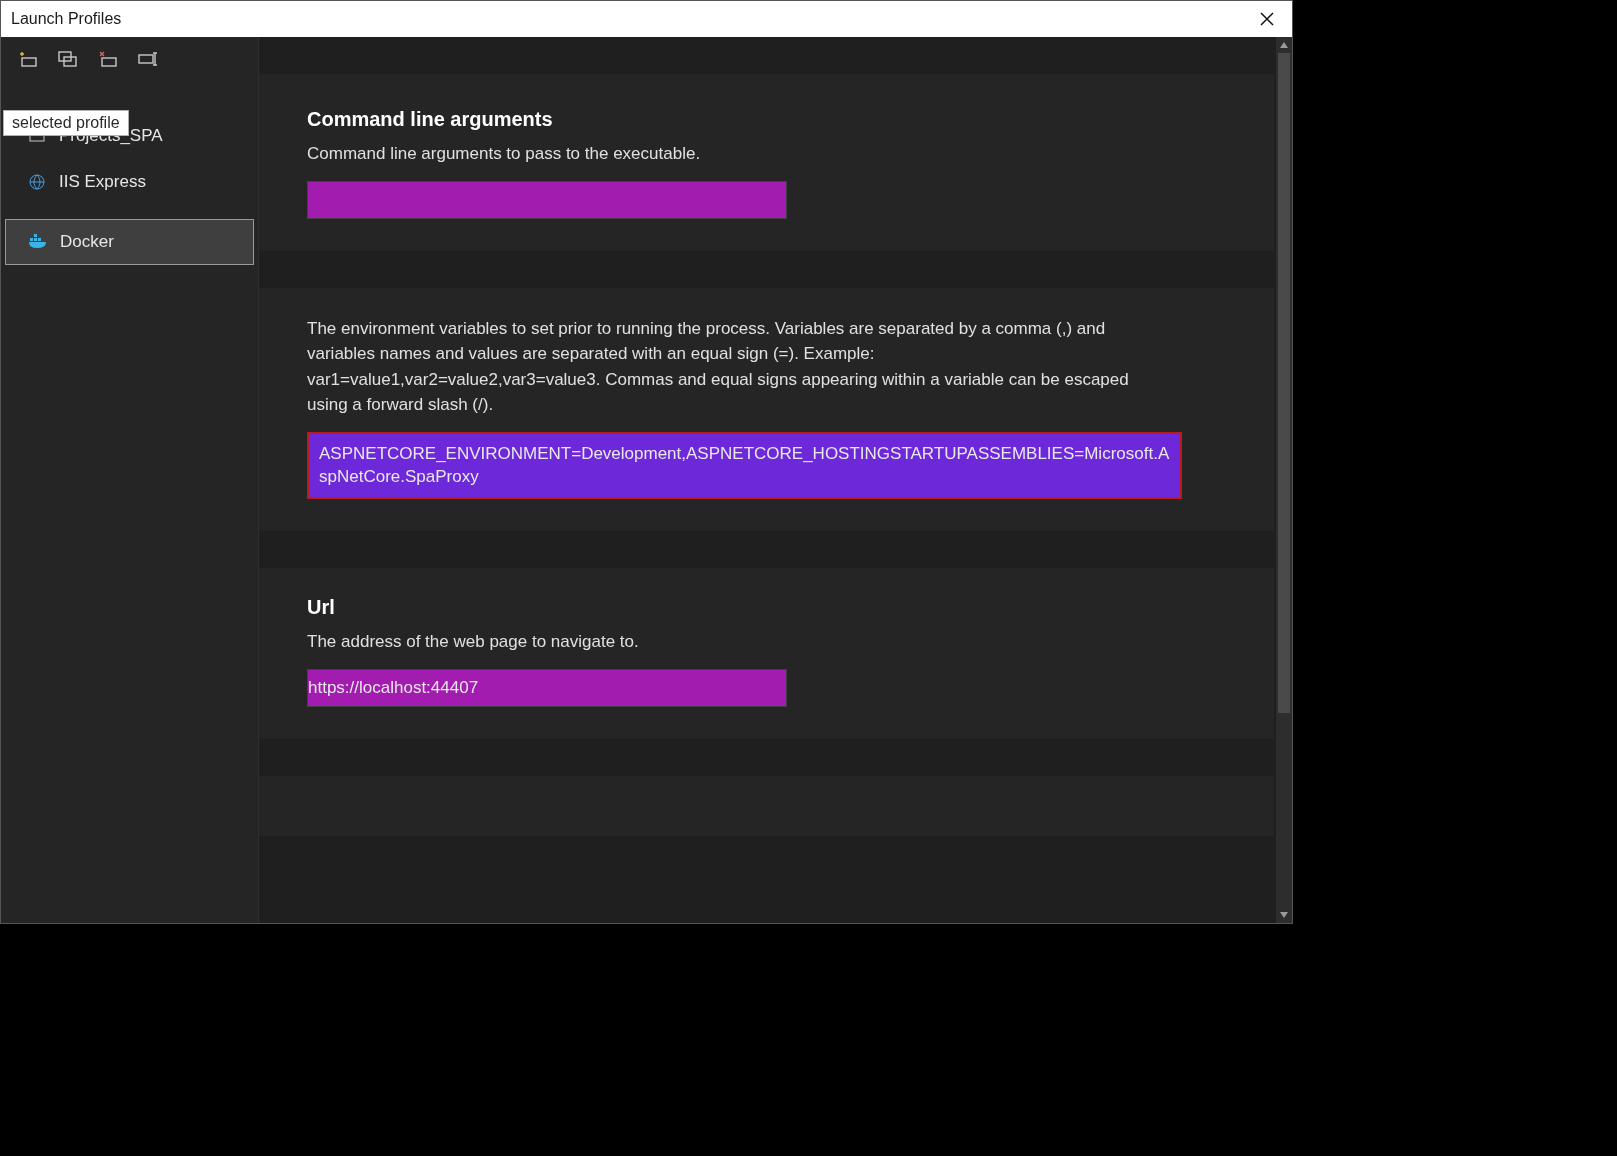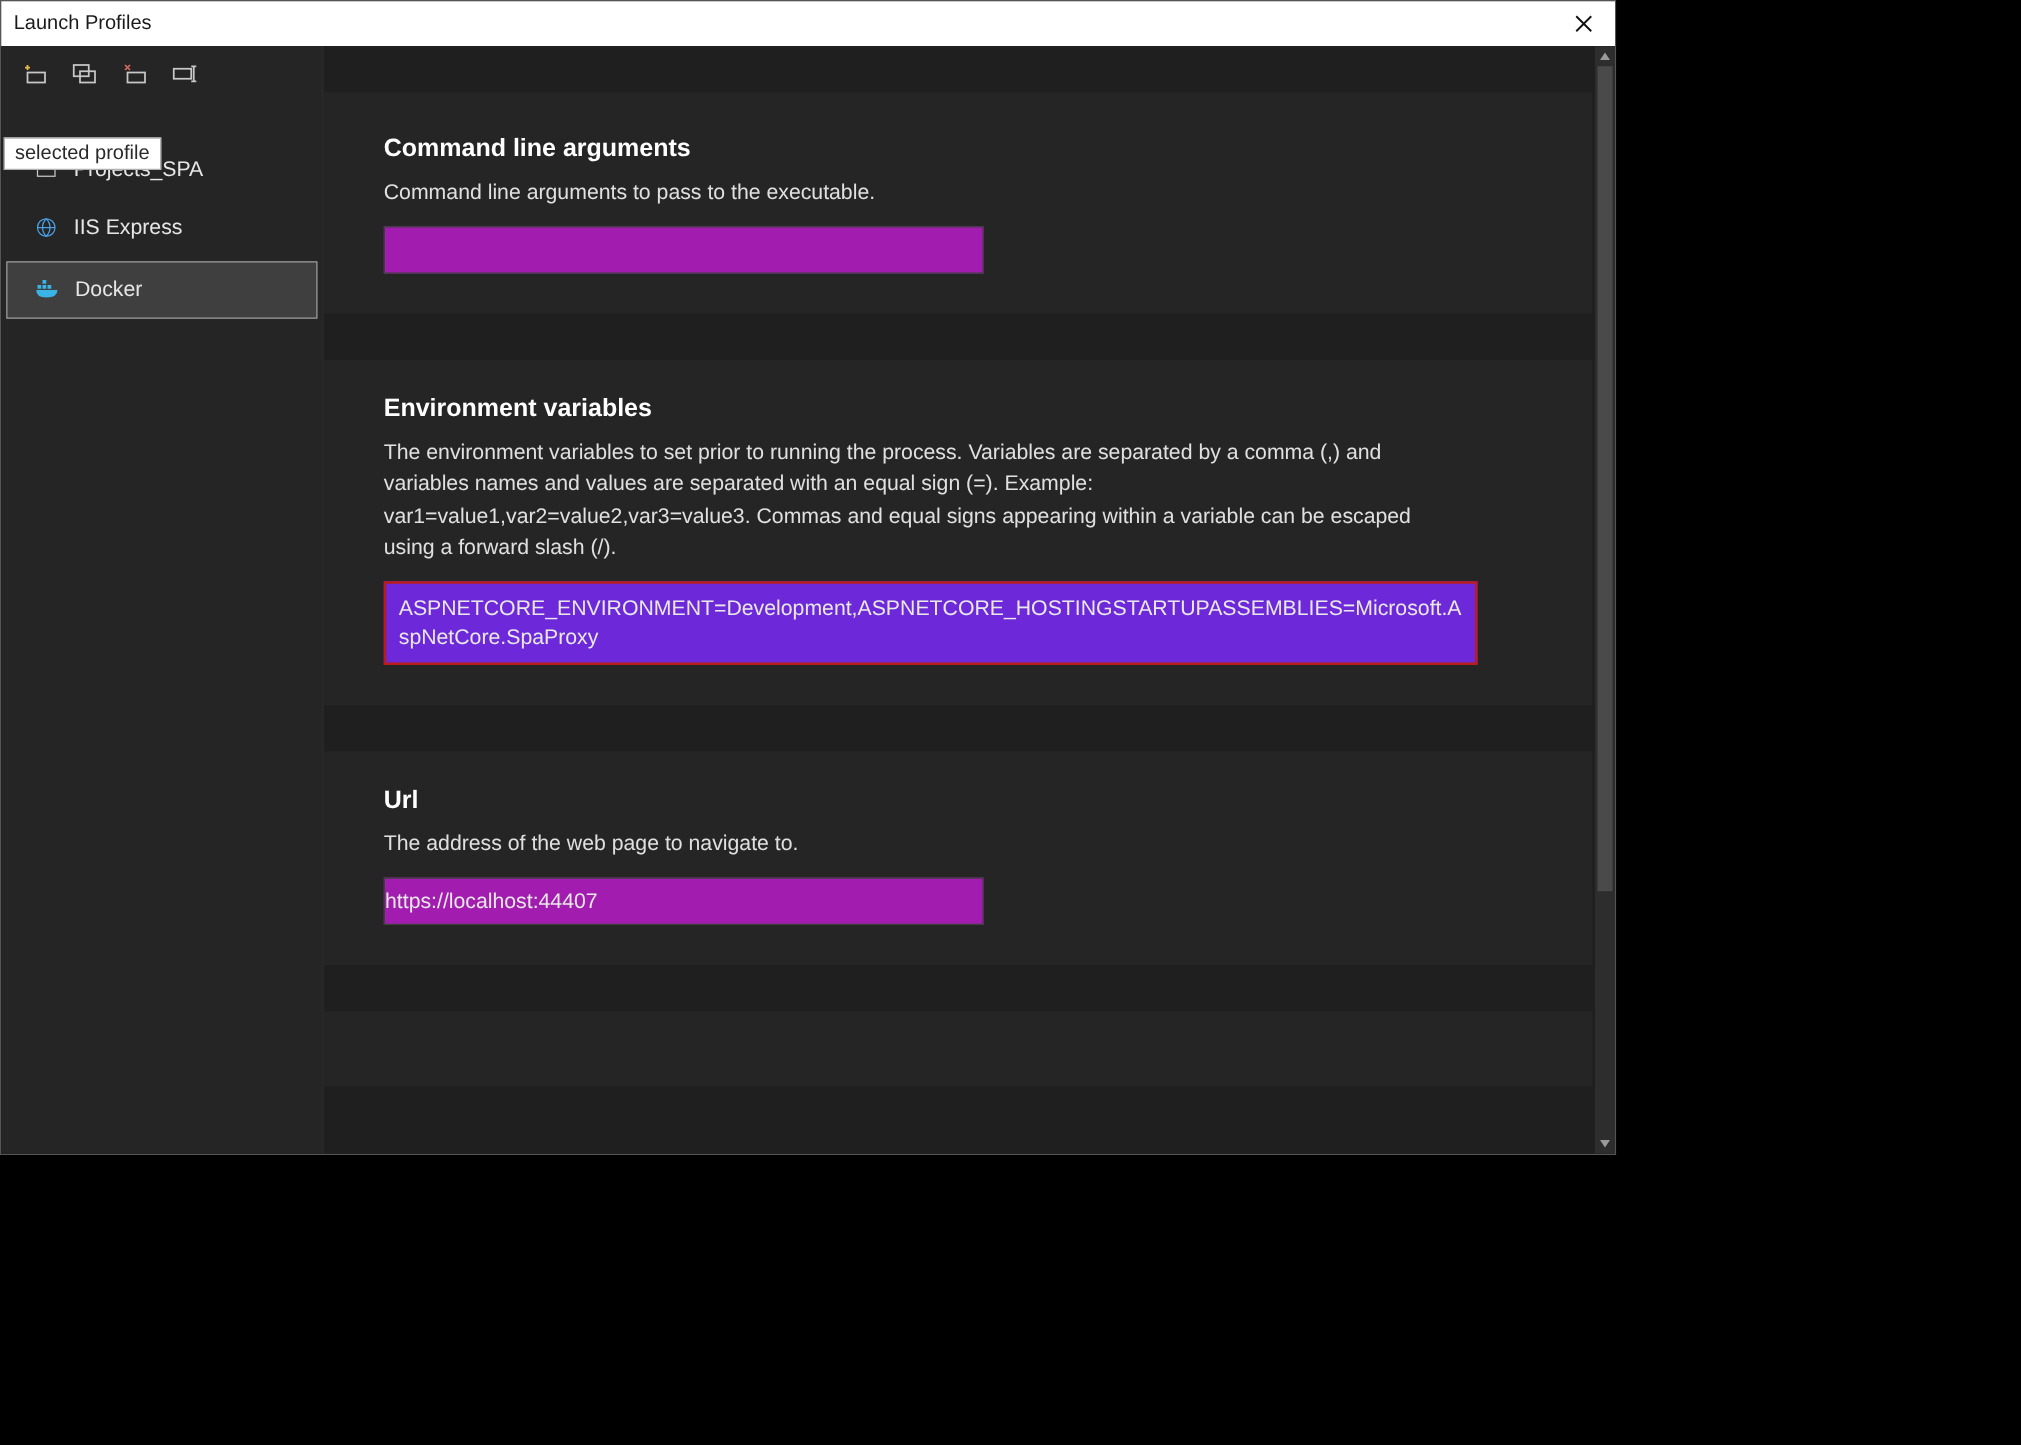--- a/index.html
+++ b/index.html
@@ -71,21 +71,21 @@
     display: flex; align-items: center;
     gap: 12px;
     padding: 0 10px 0 26px;
     color: #e6e6e6;
     font-size: 17px;
     cursor: pointer;
   }
   .profile-item.selected {
     background: #3f3f3f;
     border: 1px solid #9a9a9a;
-    margin: 4px 4px;
+    margin: 14px 4px;
     padding-left: 22px;
   }
   .profile-item .picon {
     width: 20px; height: 20px;
     display: flex; align-items: center; justify-content: center;
   }
   .profile-item .picon.project svg { stroke:#c8c8c8; fill:none; }
   .profile-item .picon.iis svg { stroke:#4aa0e6; fill:none; }
   .profile-item .picon.docker svg { fill:#39b4e6; }
   .content {
@@ -266,21 +266,20 @@
     <div class="content">
       <div class="scroll">
 
         <div class="section">
           <h2>Command line arguments</h2>
           <div class="desc">Command line arguments to pass to the executable.</div>
           <input class="txt-input" value="" style="">
         </div>
 
         <div class="section">
-          <h2>Environment variables</h2>
           <div class="desc wide">The environment variables to set prior to running the process. Variables are separated by a comma (,) and variables names and values are separated with an equal sign (=). Example: var1=value1,var2=value2,var3=value3. Commas and equal signs appearing within a variable can be escaped using a forward slash (/).</div>
           <div class="txt-area">ASPNETCORE_ENVIRONMENT=Development,ASPNETCORE_HOSTINGSTARTUPASSEMBLIES=Microsoft.AspNetCore.SpaProxy</div>
         </div>
 
 
         <div class="section">
           <h2>Url</h2>
           <div class="desc">The address of the web page to navigate to.</div>
           <input class="txt-input" value="https://localhost:44407" style="">
         </div>

